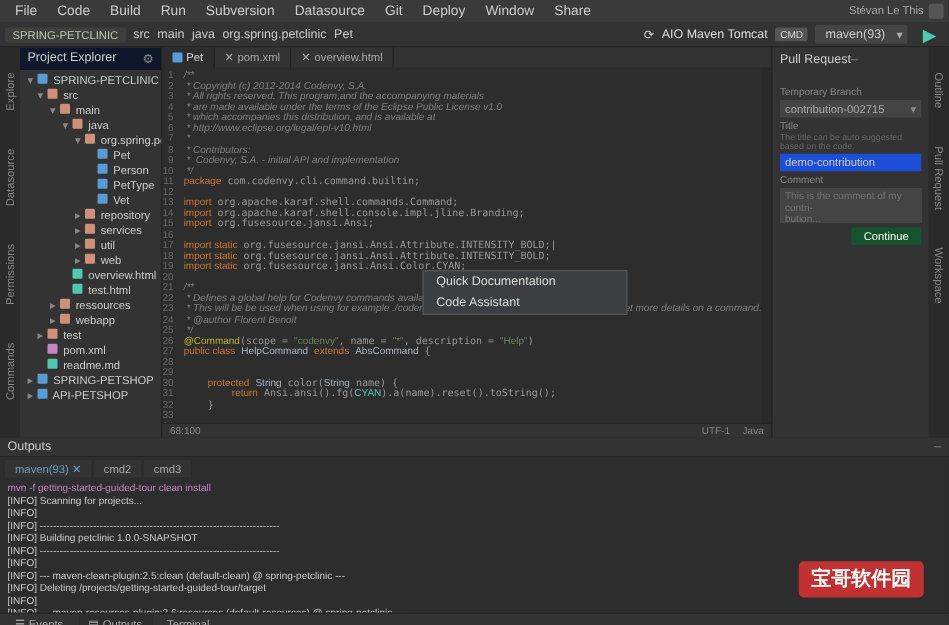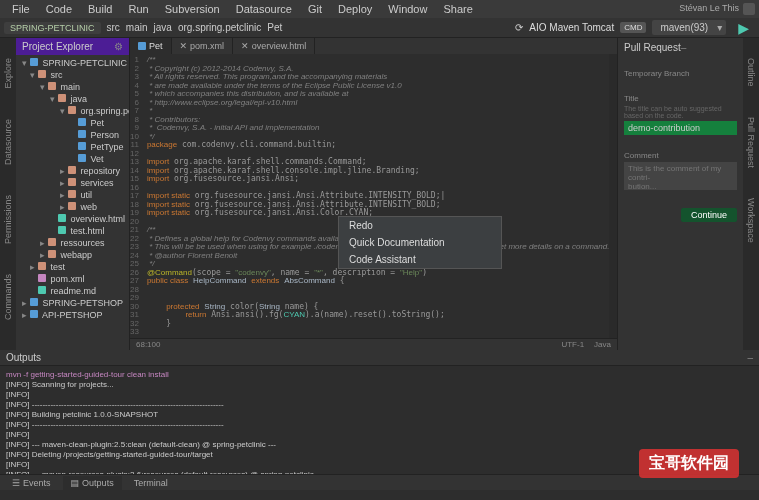--- a/index.html
+++ b/index.html
@@ -13,21 +13,21 @@
 .toolbar .spacer{flex:1}
 .toolbar .server{font-size:10px;color:#ddd}
 .toolbar .cmd{background:#555;color:#ddd;font-size:8px;padding:1px 4px;border-radius:2px}
 .toolbar .dropdown{background:#444;padding:2px 18px 2px 8px;font-size:10px;border-radius:2px;position:relative}
 .toolbar .dropdown:after{content:"▾";position:absolute;right:4px;top:2px;color:#aaa}
 .toolbar .play{color:#4ec9b0;font-size:14px;padding:0 6px}
 .main{display:flex;height:312px}
 .leftbar{width:16px;background:#2a2a2a;display:flex;flex-direction:column;align-items:center;padding-top:20px;gap:30px}
 .leftbar .tab{writing-mode:vertical-rl;transform:rotate(180deg);font-size:9px;color:#888;cursor:pointer}
 .explorer{width:114px;background:#333;border-right:1px solid #222;overflow:hidden}
-.explorer .header{background:#4c1d95;padding:3px 6px;font-size:10px;color:#ccc;display:flex;align-items:flex-start}
+.explorer .header{background:#0f172a;padding:3px 6px;font-size:10px;color:#ccc;display:flex;align-items:flex-start}
 .explorer .tree{padding:2px 0;font-size:9px}
 .tree .node{padding:1px 0 1px 6px;white-space:nowrap;color:#ccc;cursor:pointer}
 .tree .node.l1{padding-left:14px}
 .tree .node.l2{padding-left:24px}
 .tree .node.l3{padding-left:34px}
 .tree .node.l4{padding-left:44px}
 .tree .node.l5{padding-left:54px}
 .tree .caret{display:inline-block;width:8px;color:#888}
 .tree .fi{display:inline-block;width:8px;height:8px;margin-right:2px;background:#d19a66;border-radius:1px}
 .tree .fi.blue{background:#569cd6}
@@ -49,23 +49,23 @@
 .c-ann{color:#bbb529}
 .c-teal{color:#4ec9b0}
 .minimap{width:48px;background:#2a2a2a;position:relative}
 .minimap .block{position:absolute;background:#444;left:4px;right:4px}
 .context-menu{position:absolute;left:338px;top:216px;background:#3c3f41;border:1px solid #555;width:164px;z-index:100}
 .context-menu .item{padding:3px 10px;font-size:10px;color:#ddd;cursor:pointer}
 .statusbar{background:#333;height:12px;display:flex;align-items:center;padding:0 6px;font-size:8px;color:#888;border-top:1px solid #222}
 .statusbar .right{margin-left:auto;display:flex;gap:10px}
 .rightpanel{width:126px;background:#333;border-left:1px solid #222;padding:4px 6px;font-size:9px;color:#aaa;overflow:hidden}
 .rightpanel .title{font-size:10px;color:#ccc;margin-bottom:16px}
-.rightpanel .section{margin-bottom:16px}
+.rightpanel .section{margin-bottom:2px}
 .rightpanel .label{font-size:8px;color:#888;margin-bottom:2px}
-.rightpanel input,.rightpanel .inputbox{width:100%;background:#15803d;border:none;color:#ccc;font-size:9px;padding:2px 4px}
+.rightpanel input,.rightpanel .inputbox{width:100%;background:#1d4ed8;border:none;color:#ccc;font-size:9px;padding:2px 4px}
 .rightpanel textarea{width:100%;height:28px;background:#444;border:none;color:#888;font-size:8px;padding:2px 4px;resize:none}
 .rightpanel .btn{background:#14532d;color:#fff;padding:2px 10px;font-size:9px;float:right;border-radius:2px;cursor:pointer}
 .rightpanel .drop{background:#444;padding:2px 4px;position:relative}
 .rightpanel .drop:after{content:"▾";position:absolute;right:4px;color:#888}
 .rightbar{width:16px;background:#2a2a2a;display:flex;flex-direction:column;align-items:center;padding-top:20px;gap:30px}
 .rightbar .tab{writing-mode:vertical-rl;font-size:9px;color:#888;cursor:pointer}
 .outputs{background:#2d2d2d}
 .outputs .header{background:#333;padding:2px 6px;font-size:10px;color:#ccc;border-bottom:1px solid #222;display:flex;align-items:center}
 .outputs .tabs{display:flex;background:#2d2d2d;padding:2px 0 0 4px;gap:2px}
 .outputs .otab{padding:2px 8px;font-size:9px;color:#aaa;background:#333;cursor:pointer}
@@ -243,20 +243,21 @@
         <span>UTF-1</span>
         <span>Java</span>
       </span>
     </div>
   </div>
 
   <div class="rightpanel">
     <div class="title"><span>Pull Request</span><span class="hdr-x">–</span></div>
     <div class="section">
       <div class="label">Temporary Branch</div>
+      <div class="drop">contribution-002715</div>
     </div>
     <div class="section">
       <div class="label">Title</div>
       <div class="label" style="font-size:7px;color:#666">The title can be auto suggested based on the code.</div>
       <input value="demo-contribution" style="">
     </div>
     <div class="section">
       <div class="label">Comment</div>
       <textarea placeholder="This is the comment of my contri-
 bution..." style=""></textarea>
@@ -267,30 +268,34 @@
   </div>
 
   <div class="rightbar">
     <span class="tab">Outline</span>
     <span class="tab">Pull Request</span>
     <span class="tab">Workspace</span>
   </div>
 </div>
 
 <div class="context-menu">
-  <div class="item">Redo</div>
   <div class="item">Quick Documentation</div>
   <div class="item">Code Assistant</div>
 </div>
 
 <div class="outputs">
   <div class="header">
       <span>Outputs</span>
       <span class="hdr-x">–</span>
     </div>
+  <div class="tabs">
+    <span class="otab active"><span>maven(93)</span> ✕</span>
+    <span class="otab">cmd2</span>
+    <span class="otab">cmd3</span>
+  </div>
   <div class="content"><span class="cmd" id="outcmd">mvn -f getting-started-guided-tour clean install</span>
 <span id="outrest">[INFO] Scanning for projects...
 [INFO]
 [INFO] ------------------------------------------------------------------------
 [INFO] Building petclinic 1.0.0-SNAPSHOT
 [INFO] ------------------------------------------------------------------------
 [INFO]
 [INFO] --- maven-clean-plugin:2.5:clean (default-clean) @ spring-petclinic ---
 [INFO] Deleting /projects/getting-started-guided-tour/target
 [INFO]

